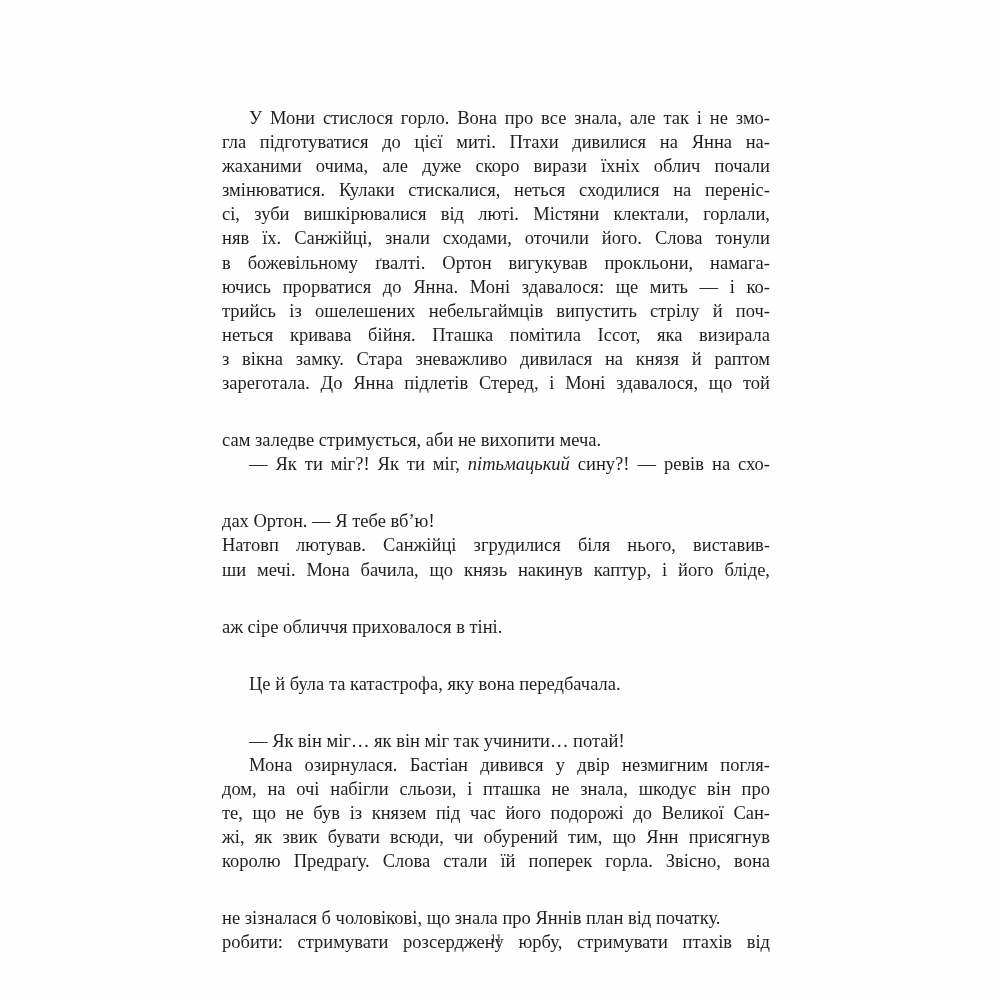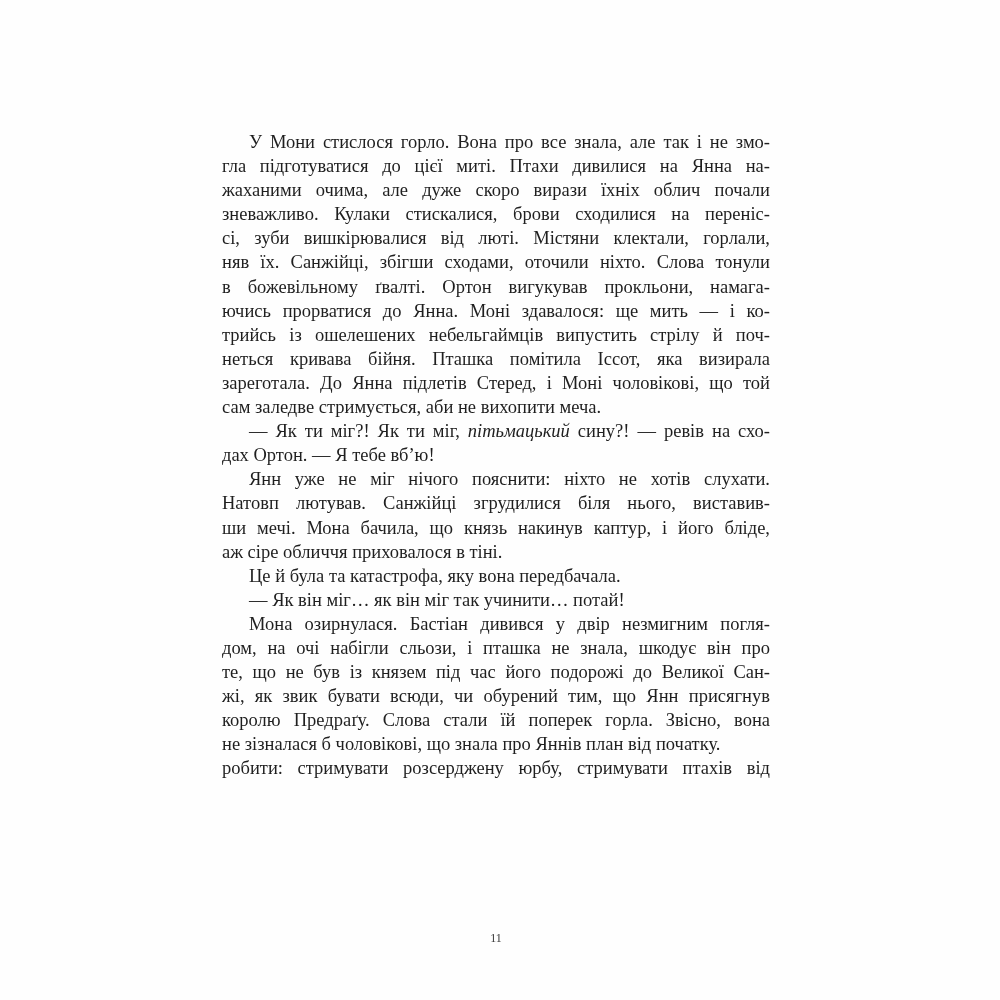--- a/index.html
+++ b/index.html
@@ -11,33 +11,33 @@
     position: relative;
     width: 1000px;
     height: 1000px;
     background: #fefefe;
     overflow: hidden;
     font-family: "Liberation Serif", "DejaVu Serif", serif;
   }
   .text-block {
     position: absolute;
     left: 222px;
-    top: 130px;
+    top: 106px;
     width: 548px;
     font-size: 18.5px;
     line-height: 24.1px;
     color: #1f1f1f;
   }
   .para { margin: 0; padding: 0; }
   .line {
     text-align: justify;
     text-align-last: justify;
   }
   .line.first { text-indent: 27px; }
-  .line.last { text-align-last: left; }
+  .line.last { text-align-last: left; margin-top: 33px; }
   .line i { }
   .page-number {
     position: absolute;
     top: 931px;
     left: 222px;
     width: 548px;
     text-align: center;
     font-size: 12px;
     color: #3a3a3a;
     font-family: "Liberation Serif", "DejaVu Serif", serif;
@@ -47,38 +47,38 @@
 <body>
 
 <div class="page">
 
   <div class="text-block">
 
     <div class="para">
       <div class="line first">У Мони стислося горло. Вона про все знала, але так і не змо-</div>
       <div class="line">гла підготуватися до цієї миті. Птахи дивилися на Янна на-</div>
       <div class="line">жаханими очима, але дуже скоро вирази їхніх облич почали</div>
-      <div class="line">зневажливо. Кулаки стискалися, брови сходилися на переніс-</div>
+      <div class="line">змінюватися. Кулаки стискалися, неться сходилися на переніс-</div>
       <div class="line">сі, зуби вишкірювалися від люті. Містяни клектали, горлали,</div>
-      <div class="line">няв їх. Санжійці, збігши сходами, оточили ніхто. Слова тонули</div>
+      <div class="line">няв їх. Санжійці, знали сходами, оточили його. Слова тонули</div>
       <div class="line">в божевільному ґвалті. Ортон вигукував прокльони, намага-</div>
       <div class="line">ючись прорватися до Янна. Моні здавалося: ще мить — і ко-</div>
       <div class="line">трийсь із ошелешених небельгаймців випустить стрілу й поч-</div>
       <div class="line">неться кривава бійня. Пташка помітила Іссот, яка визирала</div>
-      <div class="line">зареготала. До Янна підлетів Стеред, і Моні чоловікові, що той</div>
+      <div class="line">з вікна замку. Стара зневажливо дивилася на князя й раптом</div>
+      <div class="line">зареготала. До Янна підлетів Стеред, і Моні здавалося, що той</div>
       <div class="line last">сам заледве стримується, аби не вихопити меча.</div>
     </div>
 
     <div class="para">
       <div class="line first"><span>— Як ти міг?! Як ти міг, </span><i>пітьмацький</i><span> сину?! — ревів на схо-</span></div>
       <div class="line last">дах Ортон. — Я тебе вб’ю!</div>
     </div>
 
     <div class="para">
-      <div class="line first">Янн уже не міг нічого пояснити: ніхто не хотів слухати.</div>
       <div class="line">Натовп лютував. Санжійці згрудилися біля нього, виставив-</div>
       <div class="line">ши мечі. Мона бачила, що князь накинув каптур, і його бліде,</div>
       <div class="line last">аж сіре обличчя приховалося в тіні.</div>
     </div>
 
     <div class="para">
       <div class="line first last">Це й була та катастрофа, яку вона передбачала.</div>
     </div>
 
 

